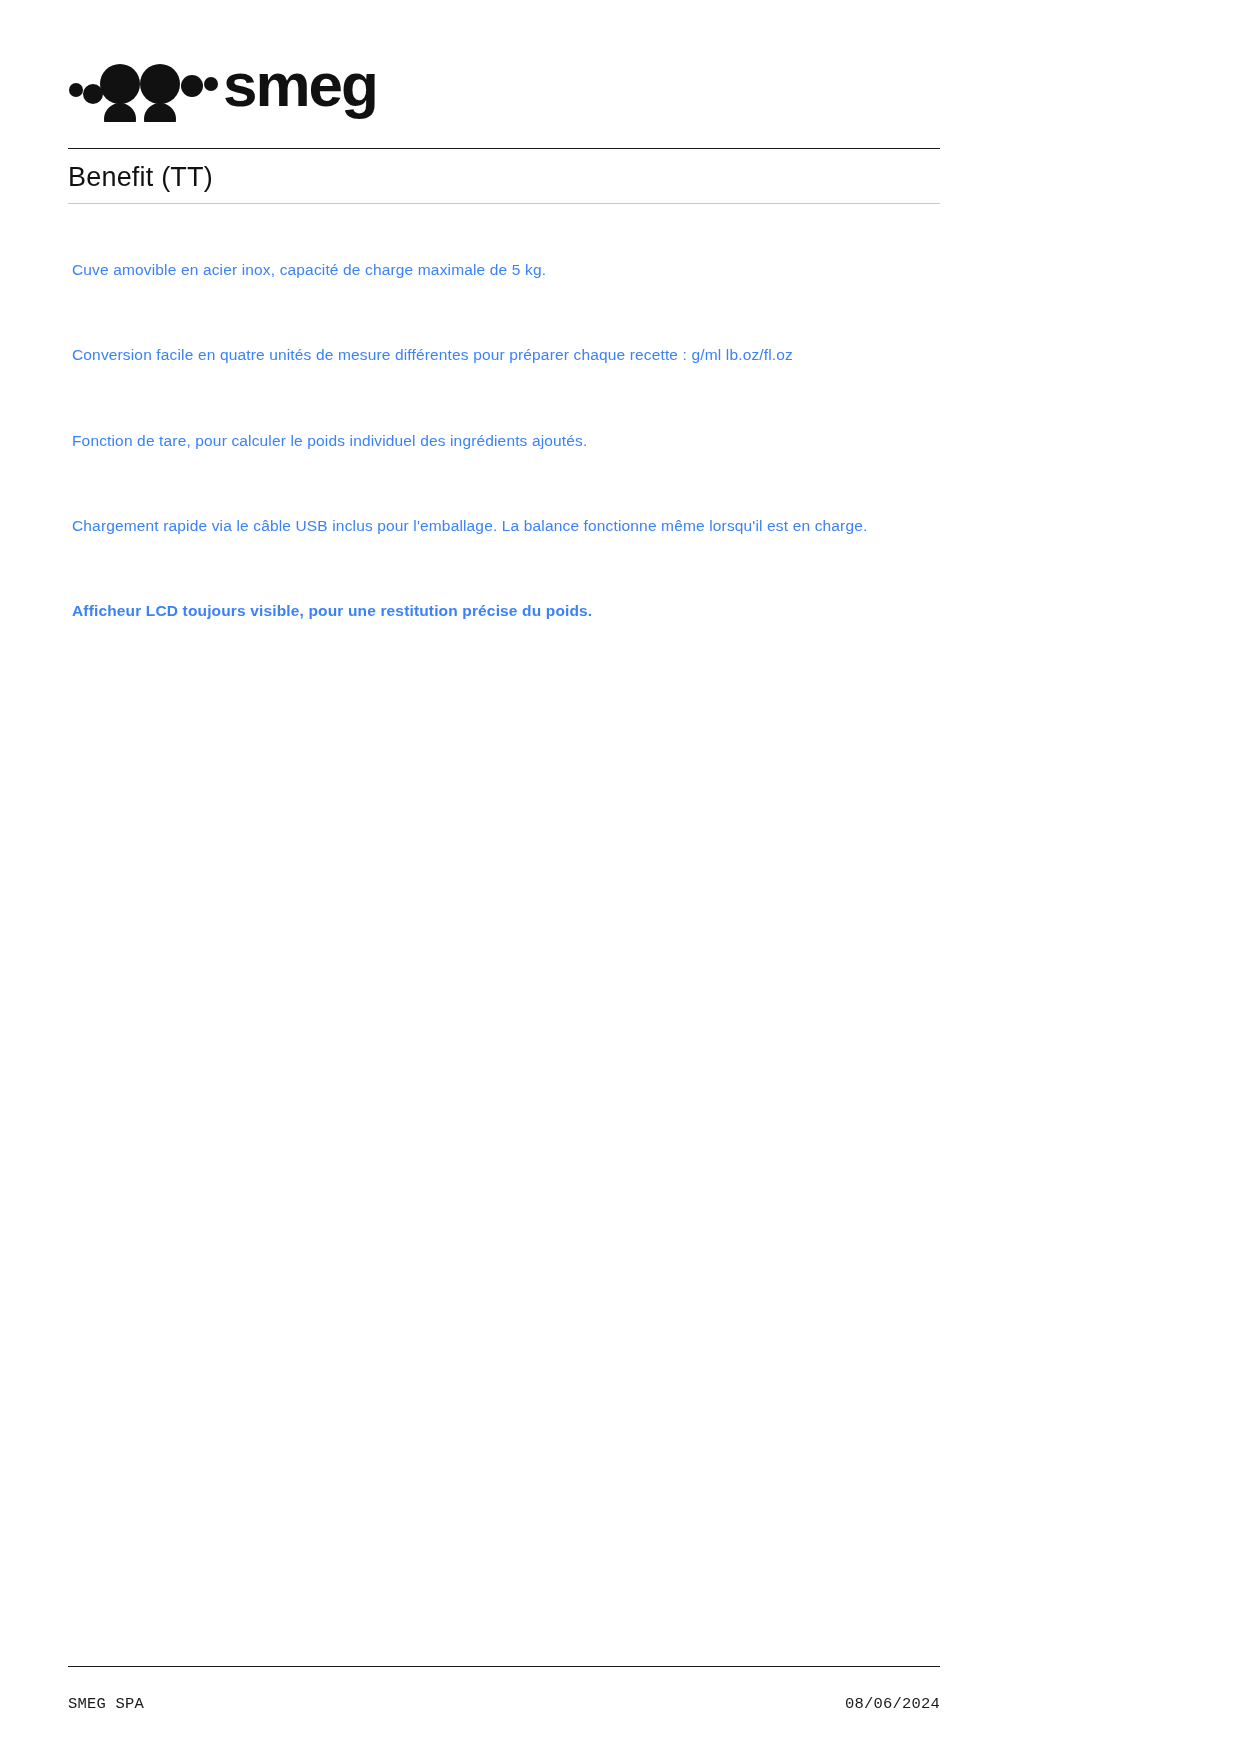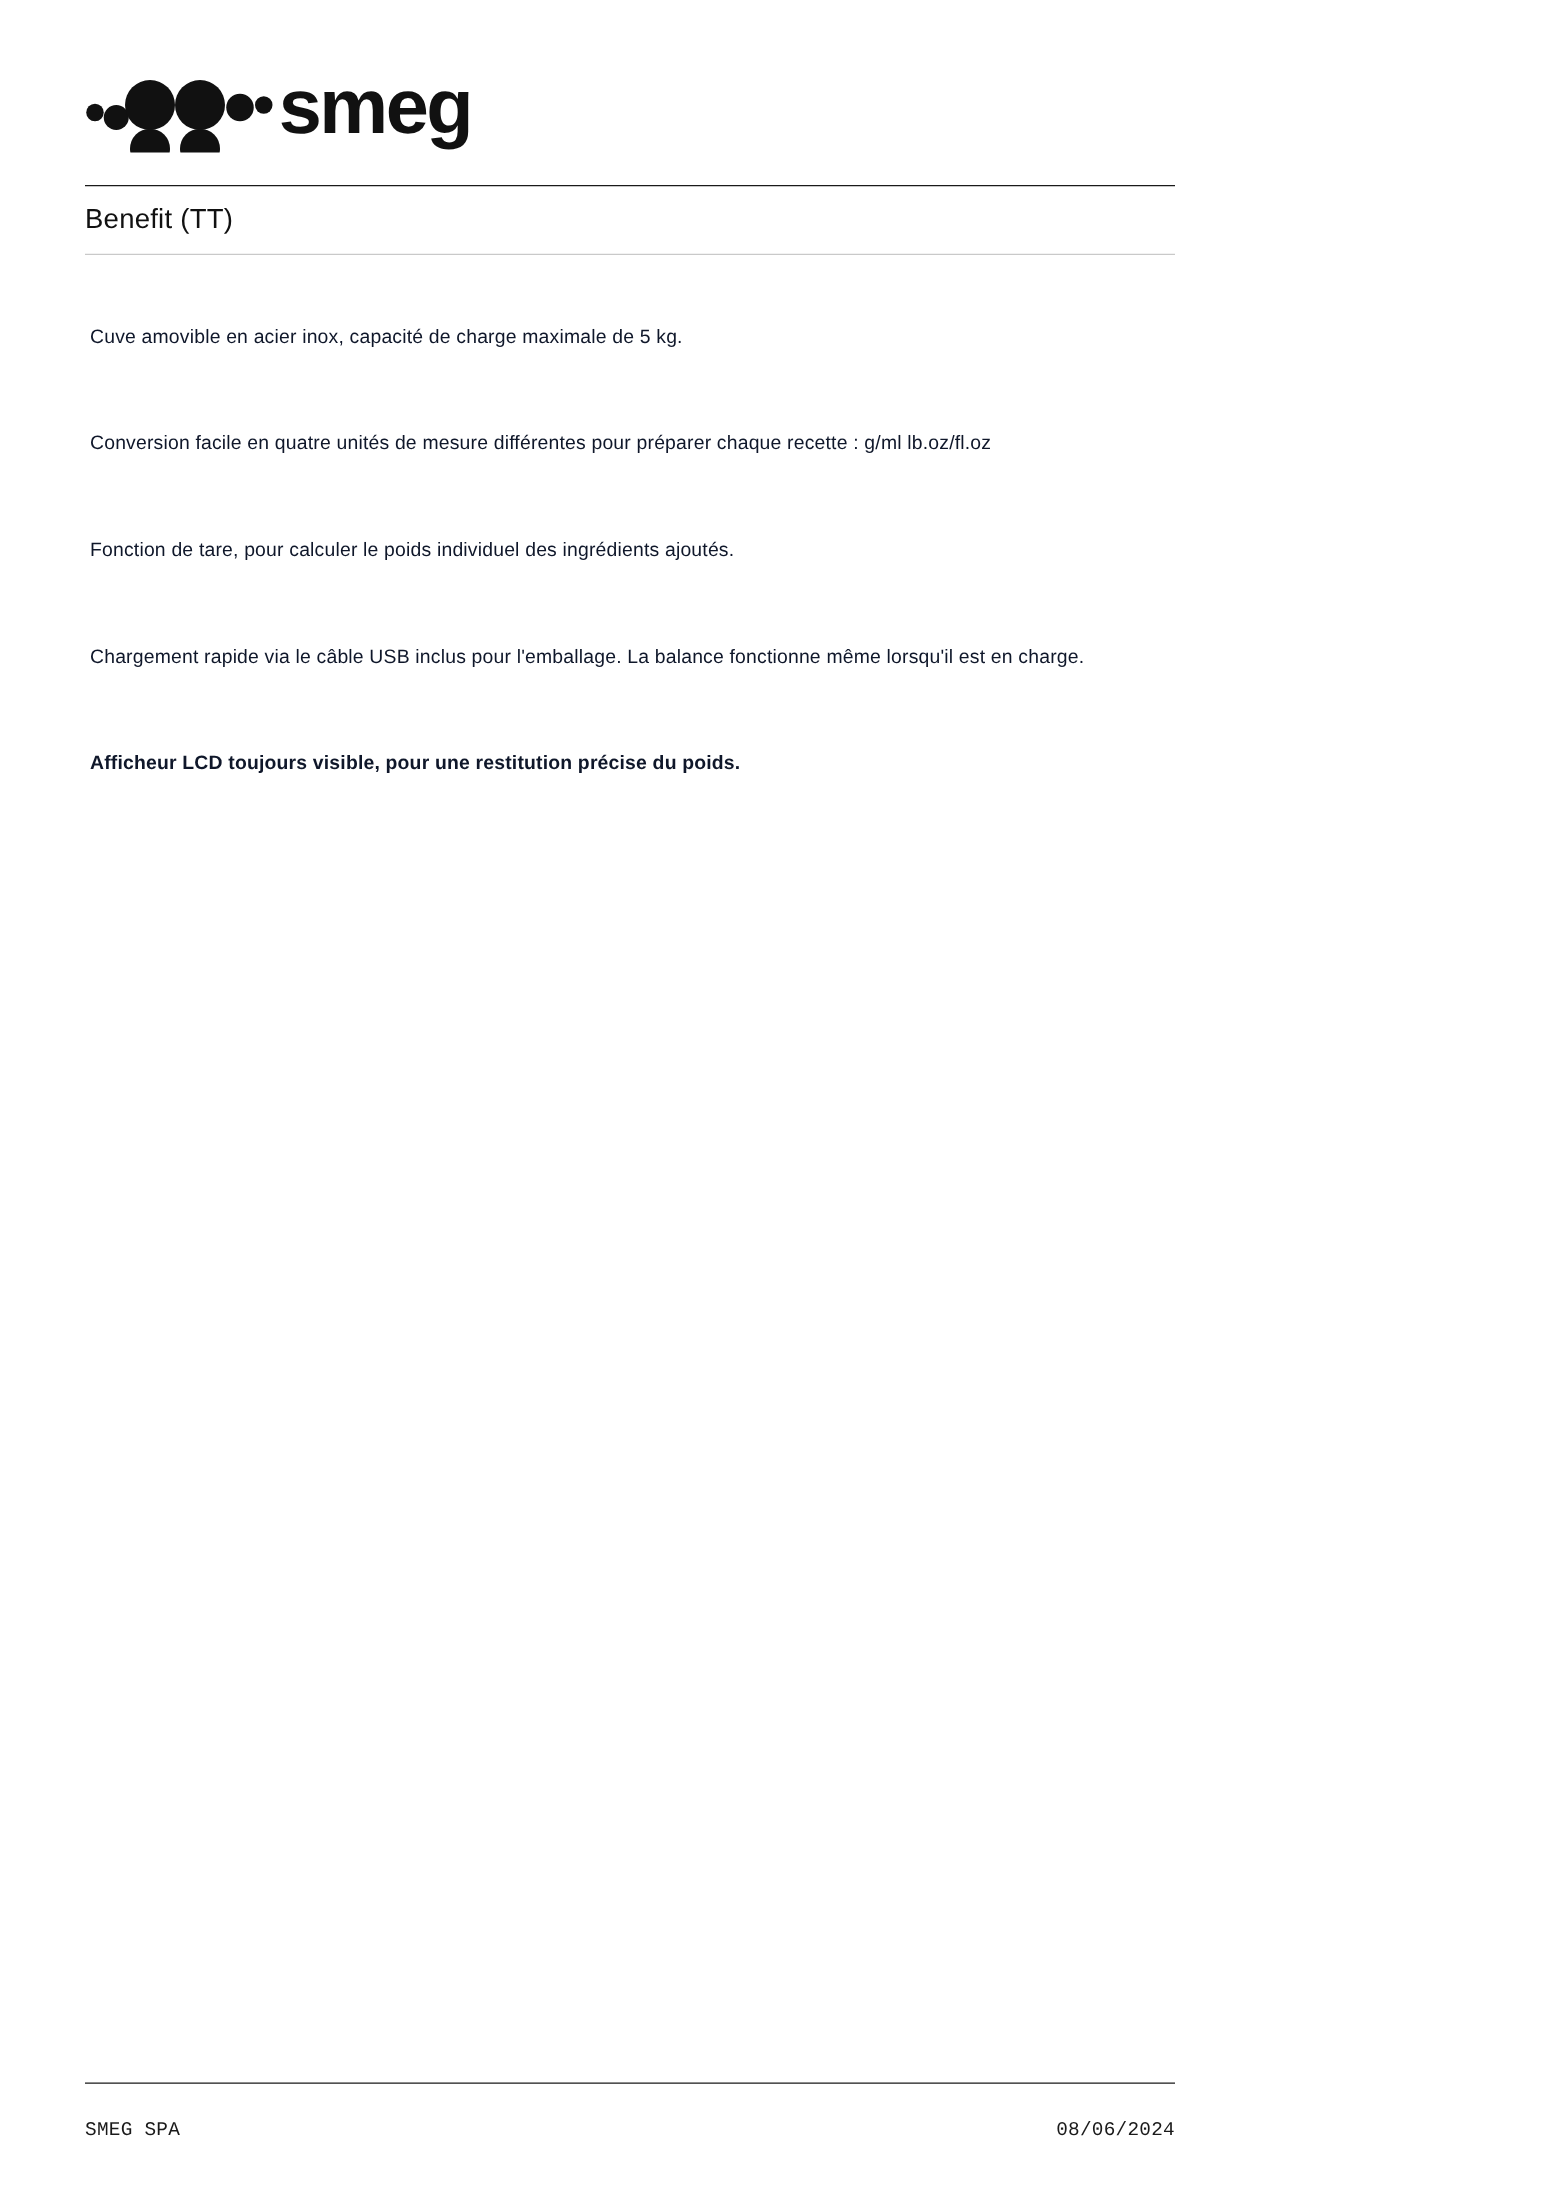--- a/index.html
+++ b/index.html
@@ -39,21 +39,21 @@
     left: 68px;
     right: 68px;
     top: 148px;
     border-top: 1.6px solid #1a1a1a;
   }
 
   .doc-title {
     position: absolute;
     left: 68px;
     top: 162px;
-    font-size: 22px;
+    font-size: 27px;
     font-weight: 400;
     letter-spacing: 0.2px;
     color: #111;
     margin: 0;
   }
 
   .title-rule {
     position: absolute;
     left: 68px;
     right: 68px;
@@ -64,21 +64,21 @@
   
   .benefits {
     position: absolute;
     left: 72px;
     right: 68px;
     top: 258px;
   }
   .benefit-line {
     font-size: 15.5px;
     line-height: 1.5;
-    color: #0f172a;
+    color: #3b82f6;
     letter-spacing: 0.15px;
     margin: 0 0 62px 0;
     font-weight: 400;
   }
   .benefit-line:last-child { margin-bottom: 0; font-weight: bold; }
 
   
   .footer-rule {
     position: absolute;
     left: 68px;

